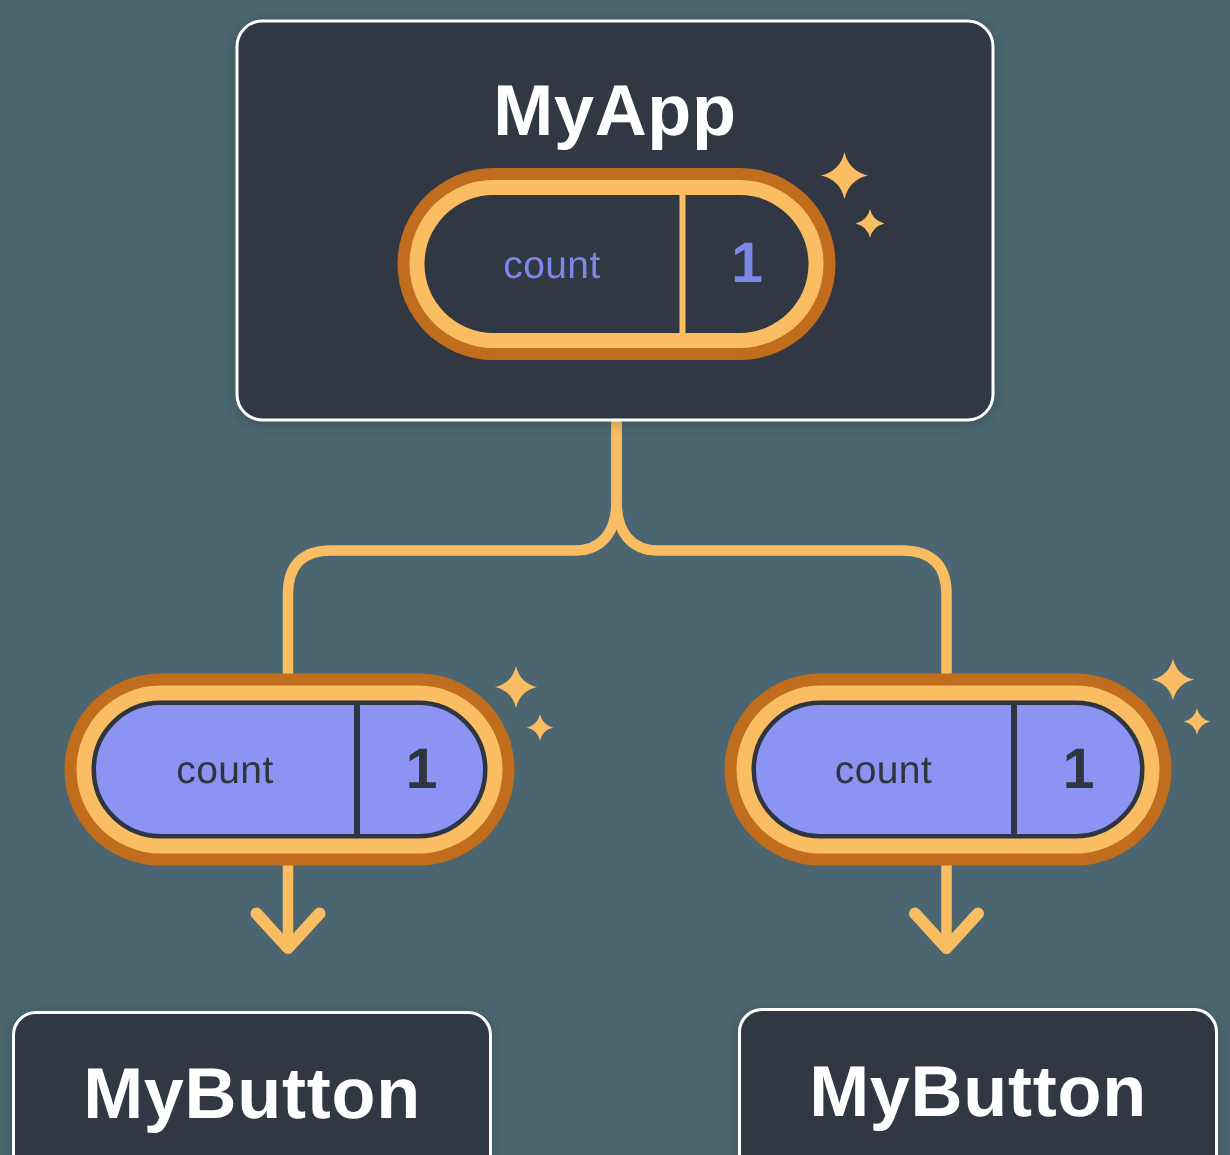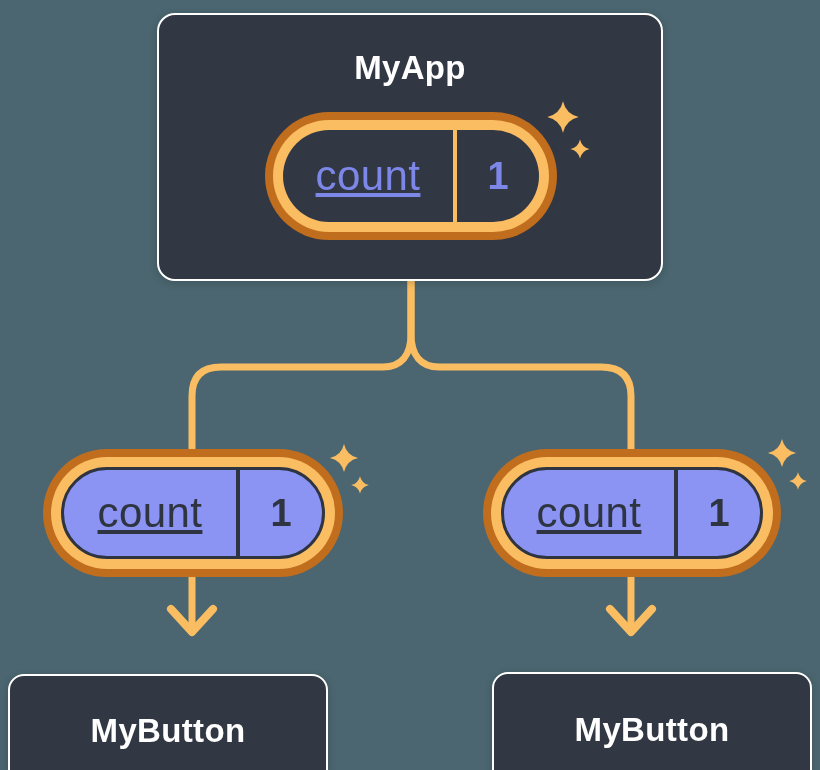--- a/index.html
+++ b/index.html
@@ -11,21 +11,21 @@
   .layer{position:absolute;left:0;top:0;width:820px;height:770px;pointer-events:none;}
   .layer-lines{z-index:1;}
   .layer-sparkles{z-index:6;}
 
   .node{
     position:absolute;background:#323843;border:2px solid #ffffff;
     border-radius:18px;z-index:3;box-shadow:0 2px 8px rgba(0,0,0,0.18);
   }
   .node-root{left:157px;top:13px;width:506px;height:268px;}
   .node-title{
-    color:#ffffff;font-size:33px;font-weight:700;text-align:center;
+    color:#ffffff;font-size:48px;font-weight:700;text-align:center;
     letter-spacing:0.01em;line-height:1;
   }
   .node-root .node-title{padding-top:36px;}
   .node-button{display:flex;align-items:center;justify-content:center;border-radius:16px;margin-top:24px;}
   .node-button-left{left:8px;top:650px;width:320px;height:112px;}
   .node-button-right{left:492px;top:648px;width:320px;height:114px;}
 
   .pill{
     position:absolute;z-index:4;background:#c06d1e;border-radius:999px;
     padding:8px;height:128px;
@@ -41,21 +41,21 @@
   .pill-root .pill-body{background:#323843;}
   .pill-child-left .pill-body,.pill-child-right .pill-body{
     background:#8b93f3;border:3px solid #2e3440;
   }
   .pill-cell{display:flex;align-items:center;justify-content:center;}
   .pill-label-cell{flex:1;}
   .pill-value-cell{width:82px;}
   .pill-divider{width:4px;align-self:stretch;}
   .pill-root .pill-divider{background:#fabd62;}
   .pill-child-left .pill-divider,.pill-child-right .pill-divider{background:#2e3440;}
-  .pill-label{font-size:42px;letter-spacing:0.01em;text-decoration:underline;}
+  .pill-label{font-size:26px;letter-spacing:0.01em;}
   .pill-value{font-size:38px;font-weight:700;}
   .pill-root .pill-label,.pill-root .pill-value{color:#7d87e8;}
   .pill-child-left .pill-label,.pill-child-left .pill-value,
   .pill-child-right .pill-label,.pill-child-right .pill-value{color:#2e3440;}
 </style>
 </head>
 <body>
 
 <div class="stage">
 

